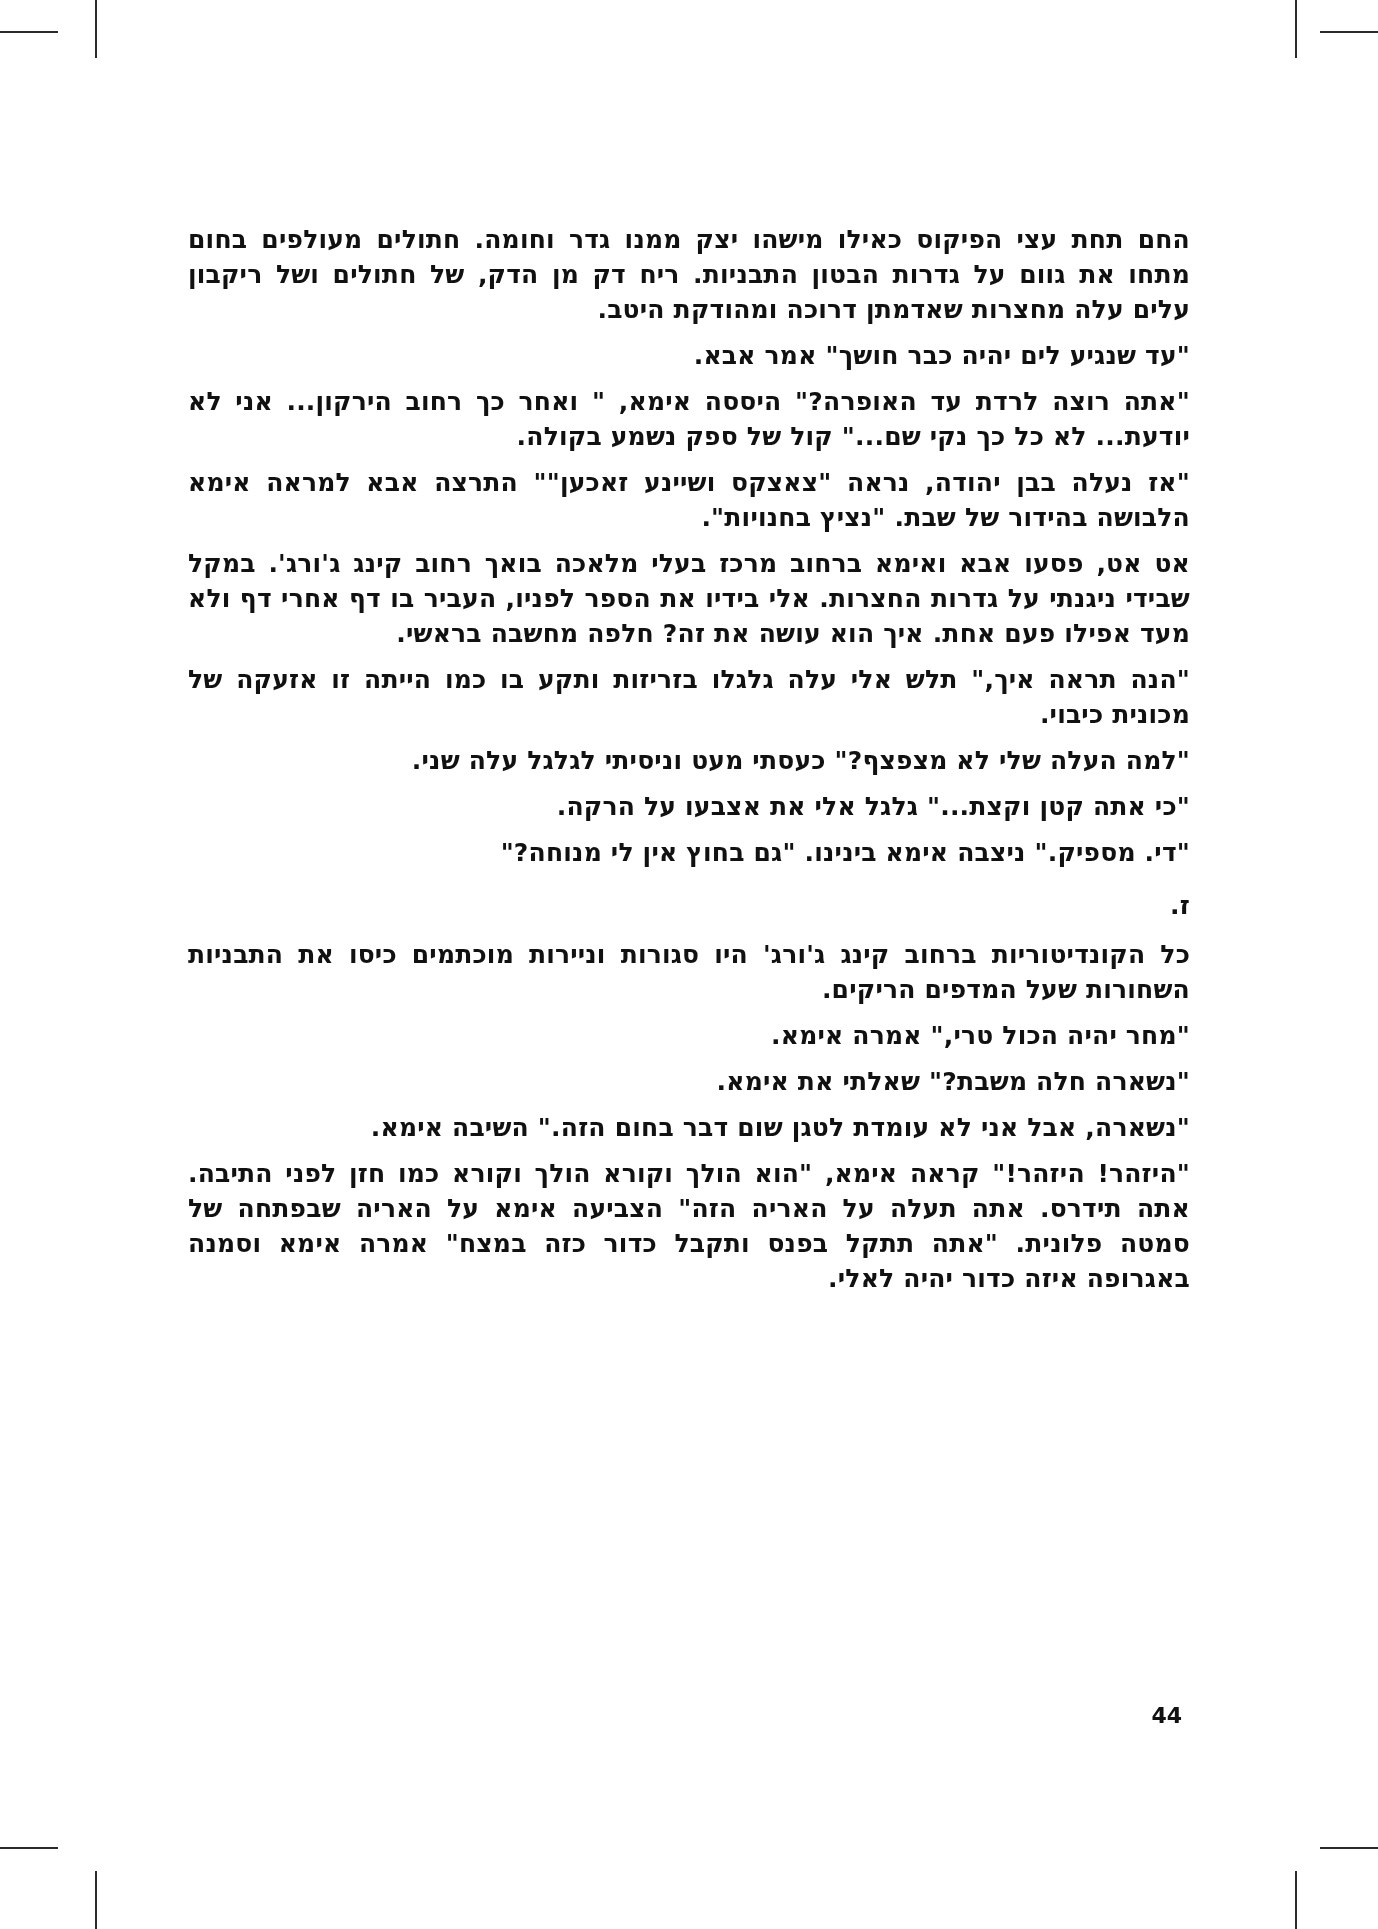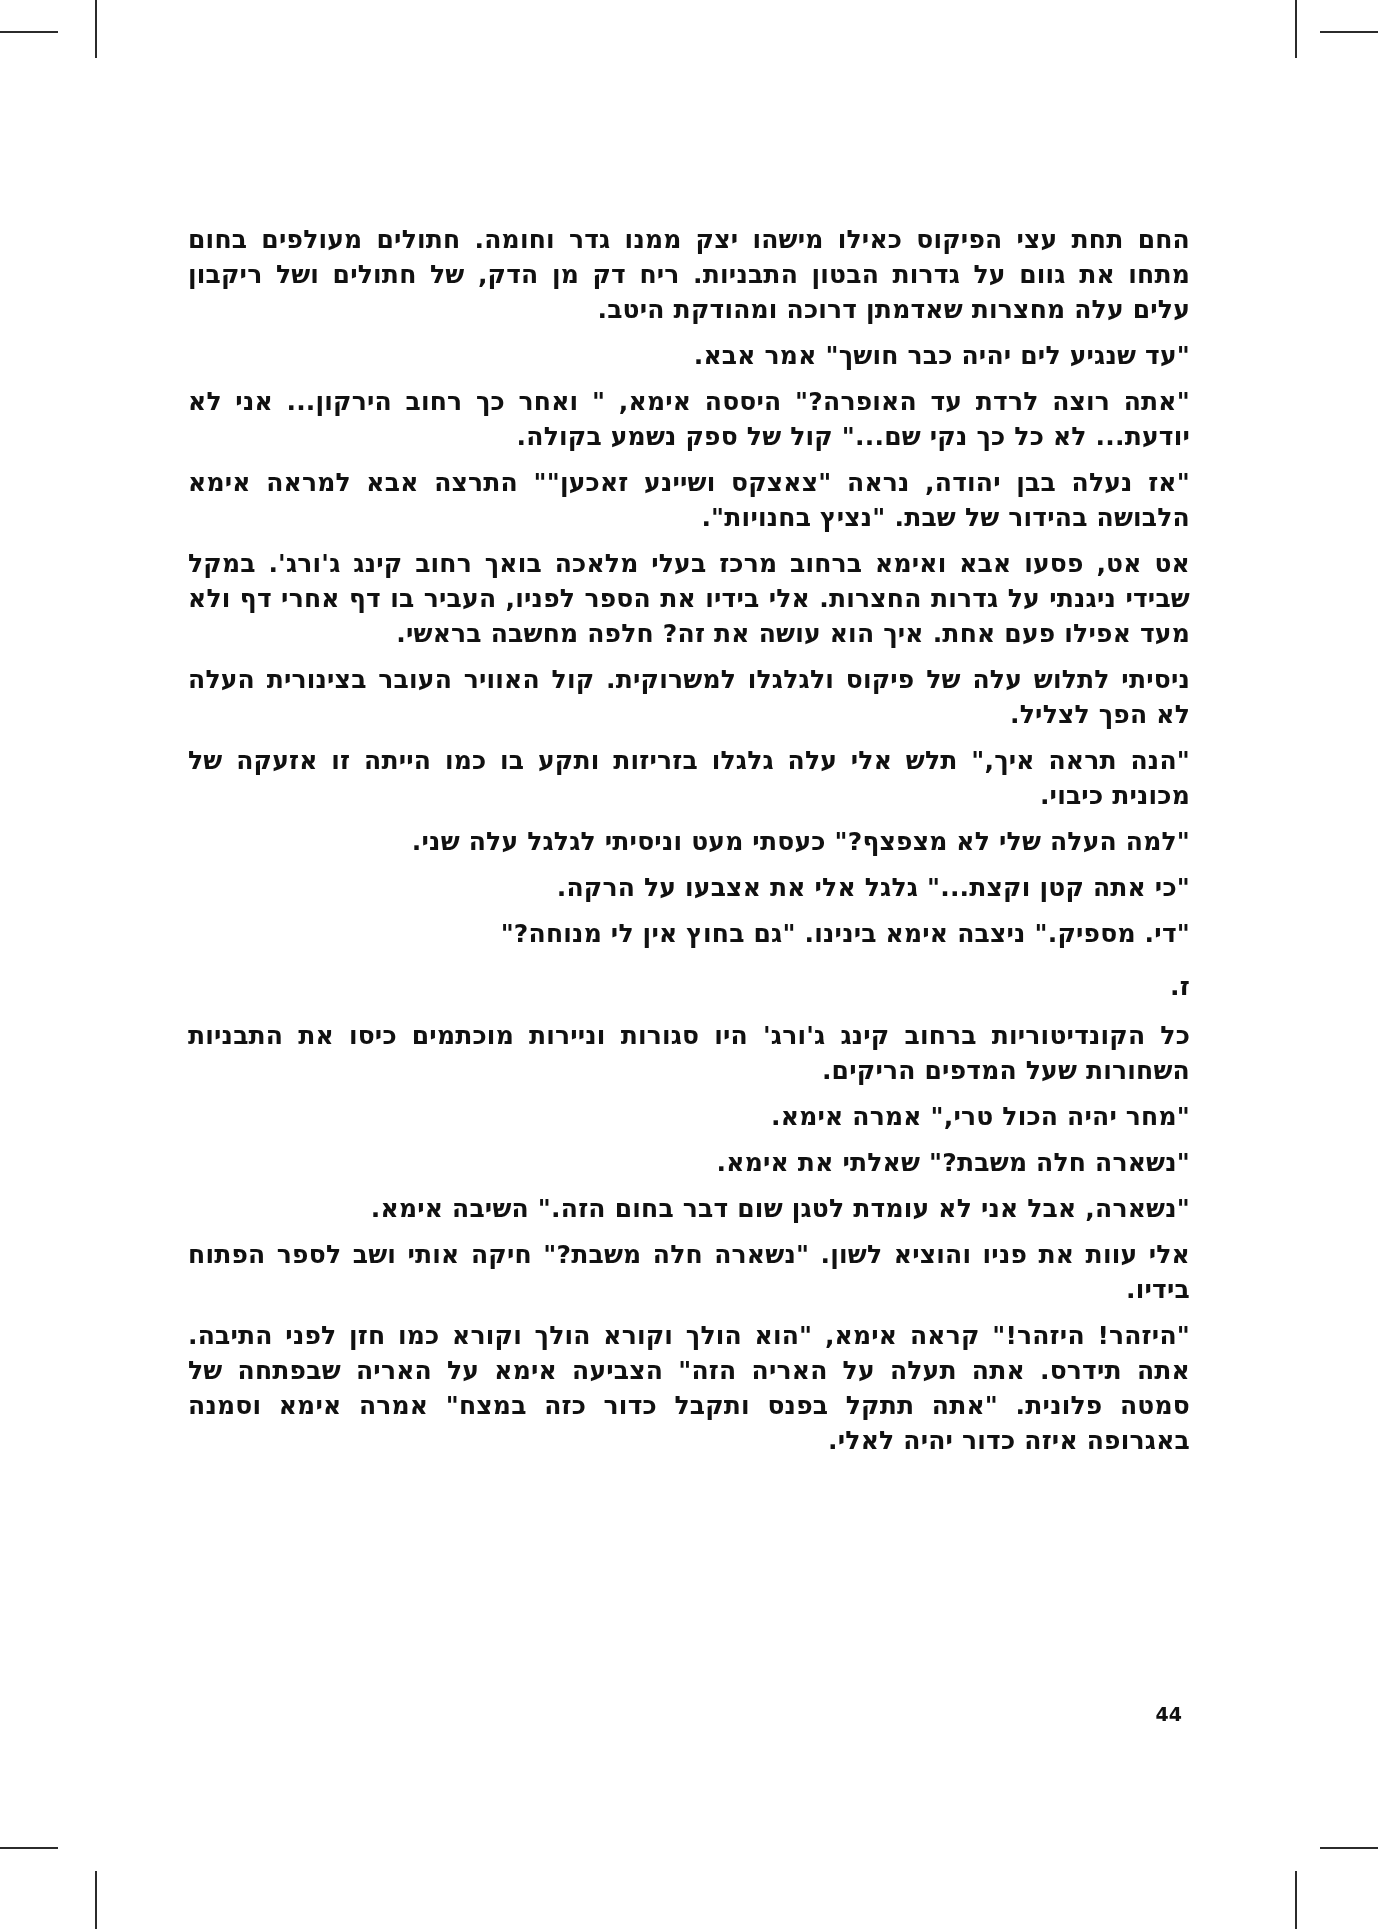--- a/index.html
+++ b/index.html
@@ -51,21 +51,21 @@
     padding: 0;
   }
   .para.marker {
     margin: 18px 0 14px 0;
     font-weight: 800;
   }
   .page-number {
     position: absolute;
     top: 1703px;
     right: 196px;
-    font-size: 19px;
+    font-size: 22px;
     font-weight: 800;
     color: #111111;
   }
 </style>
 </head>
 <body>
 
 <div class="crop h tl-h"></div>
 <div class="crop v tl-v"></div>
 <div class="crop h tr-h"></div>
@@ -74,27 +74,25 @@
 <div class="crop v bl-v"></div>
 <div class="crop h br-h"></div>
 <div class="crop v br-v"></div>
 
 <div class="text-block" id="paragraphs">
     <p class="para">החם תחת עצי הפיקוס כאילו מישהו יצק ממנו גדר וחומה. חתולים מעולפים בחום מתחו את גוום על גדרות הבטון התבניות. ריח דק מן הדק, של חתולים ושל ריקבון עלים עלה מחצרות שאדמתן דרוכה ומהודקת היטב.</p>
     <p class="para">"עד שנגיע לים יהיה כבר חושך" אמר אבא.</p>
     <p class="para">"אתה רוצה לרדת עד האופרה?" היססה אימא, " ואחר כך רחוב הירקון... אני לא יודעת... לא כל כך נקי שם..." קול של ספק נשמע בקולה.</p>
     <p class="para">"אז נעלה בבן יהודה, נראה "צאצקס ושיינע זאכען"" התרצה אבא למראה אימא הלבושה בהידור של שבת. "נציץ בחנויות".</p>
     <p class="para">אט אט, פסעו אבא ואימא ברחוב מרכז בעלי מלאכה בואך רחוב קינג ג'ורג'. במקל שבידי ניגנתי על גדרות החצרות. אלי בידיו את הספר לפניו, העביר בו דף אחרי דף ולא מעד אפילו פעם אחת. איך הוא עושה את זה? חלפה מחשבה בראשי.</p>
-    <p class="para">ניסיתי לתלוש עלה של פיקוס ולגלגלו למשרוקית. קול האוויר העובר בצינורית העלה לא הפך לצליל.</p>
     <p class="para">"הנה תראה איך," תלש אלי עלה גלגלו בזריזות ותקע בו כמו הייתה זו אזעקה של מכונית כיבוי.</p>
     <p class="para">"למה העלה שלי לא מצפצף?" כעסתי מעט וניסיתי לגלגל עלה שני.</p>
     <p class="para">"כי אתה קטן וקצת..." גלגל אלי את אצבעו על הרקה.</p>
     <p class="para">"די. מספיק." ניצבה אימא בינינו. "גם בחוץ אין לי מנוחה?"</p>
     <p class="para marker">ז.</p>
     <p class="para">כל הקונדיטוריות ברחוב קינג ג'ורג' היו סגורות וניירות מוכתמים כיסו את התבניות השחורות שעל המדפים הריקים.</p>
     <p class="para">"מחר יהיה הכול טרי," אמרה אימא.</p>
     <p class="para">"נשארה חלה משבת?" שאלתי את אימא.</p>
     <p class="para">"נשארה, אבל אני לא עומדת לטגן שום דבר בחום הזה." השיבה אימא.</p>
-    <p class="para">אלי עוות את פניו והוציא לשון. "נשארה חלה משבת?" חיקה אותי ושב לספר הפתוח בידיו.</p>
     <p class="para">"היזהר! היזהר!" קראה אימא, "הוא הולך וקורא הולך וקורא כמו חזן לפני התיבה. אתה תידרס. אתה תעלה על האריה הזה" הצביעה אימא על האריה שבפתחה של סמטה פלונית. "אתה תתקל בפנס ותקבל כדור כזה במצח" אמרה אימא וסמנה באגרופה איזה כדור יהיה לאלי.</p>
   </div>
 
 <div class="page-number">44</div>
 
 </body></html>

